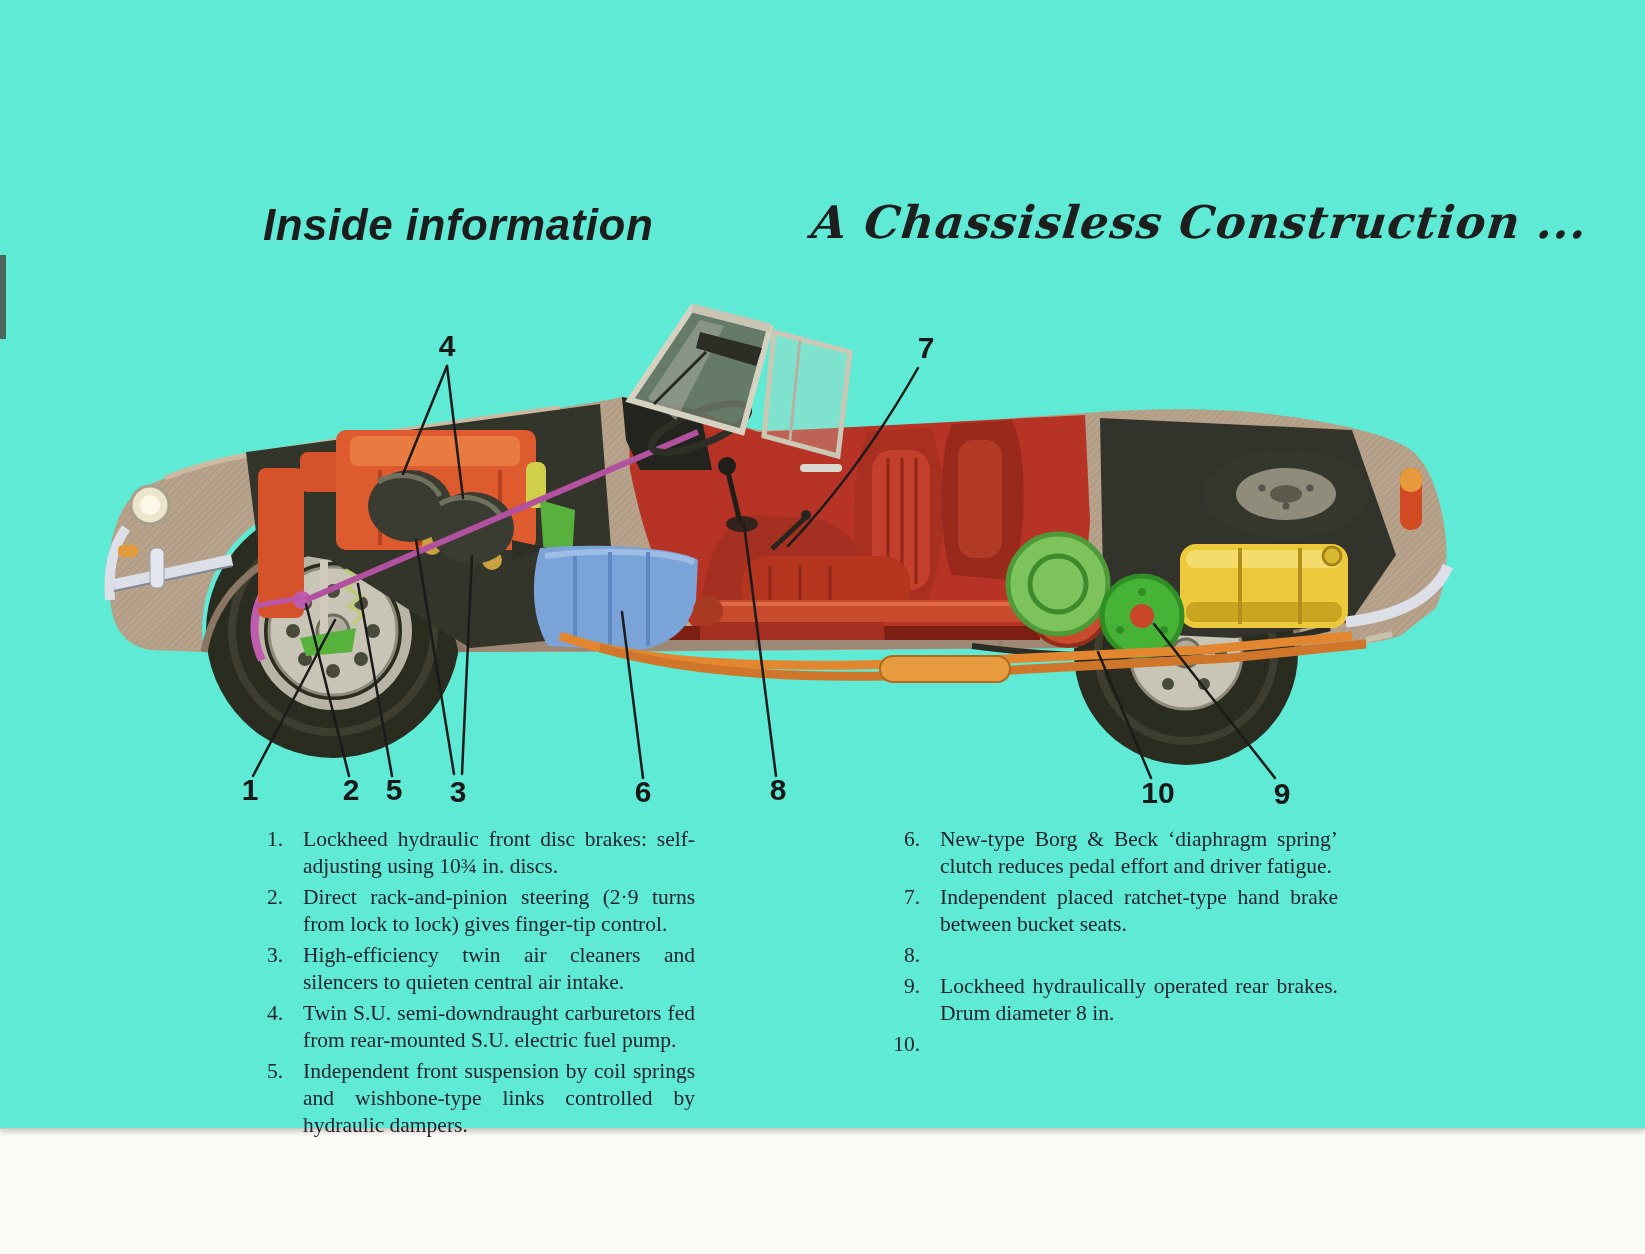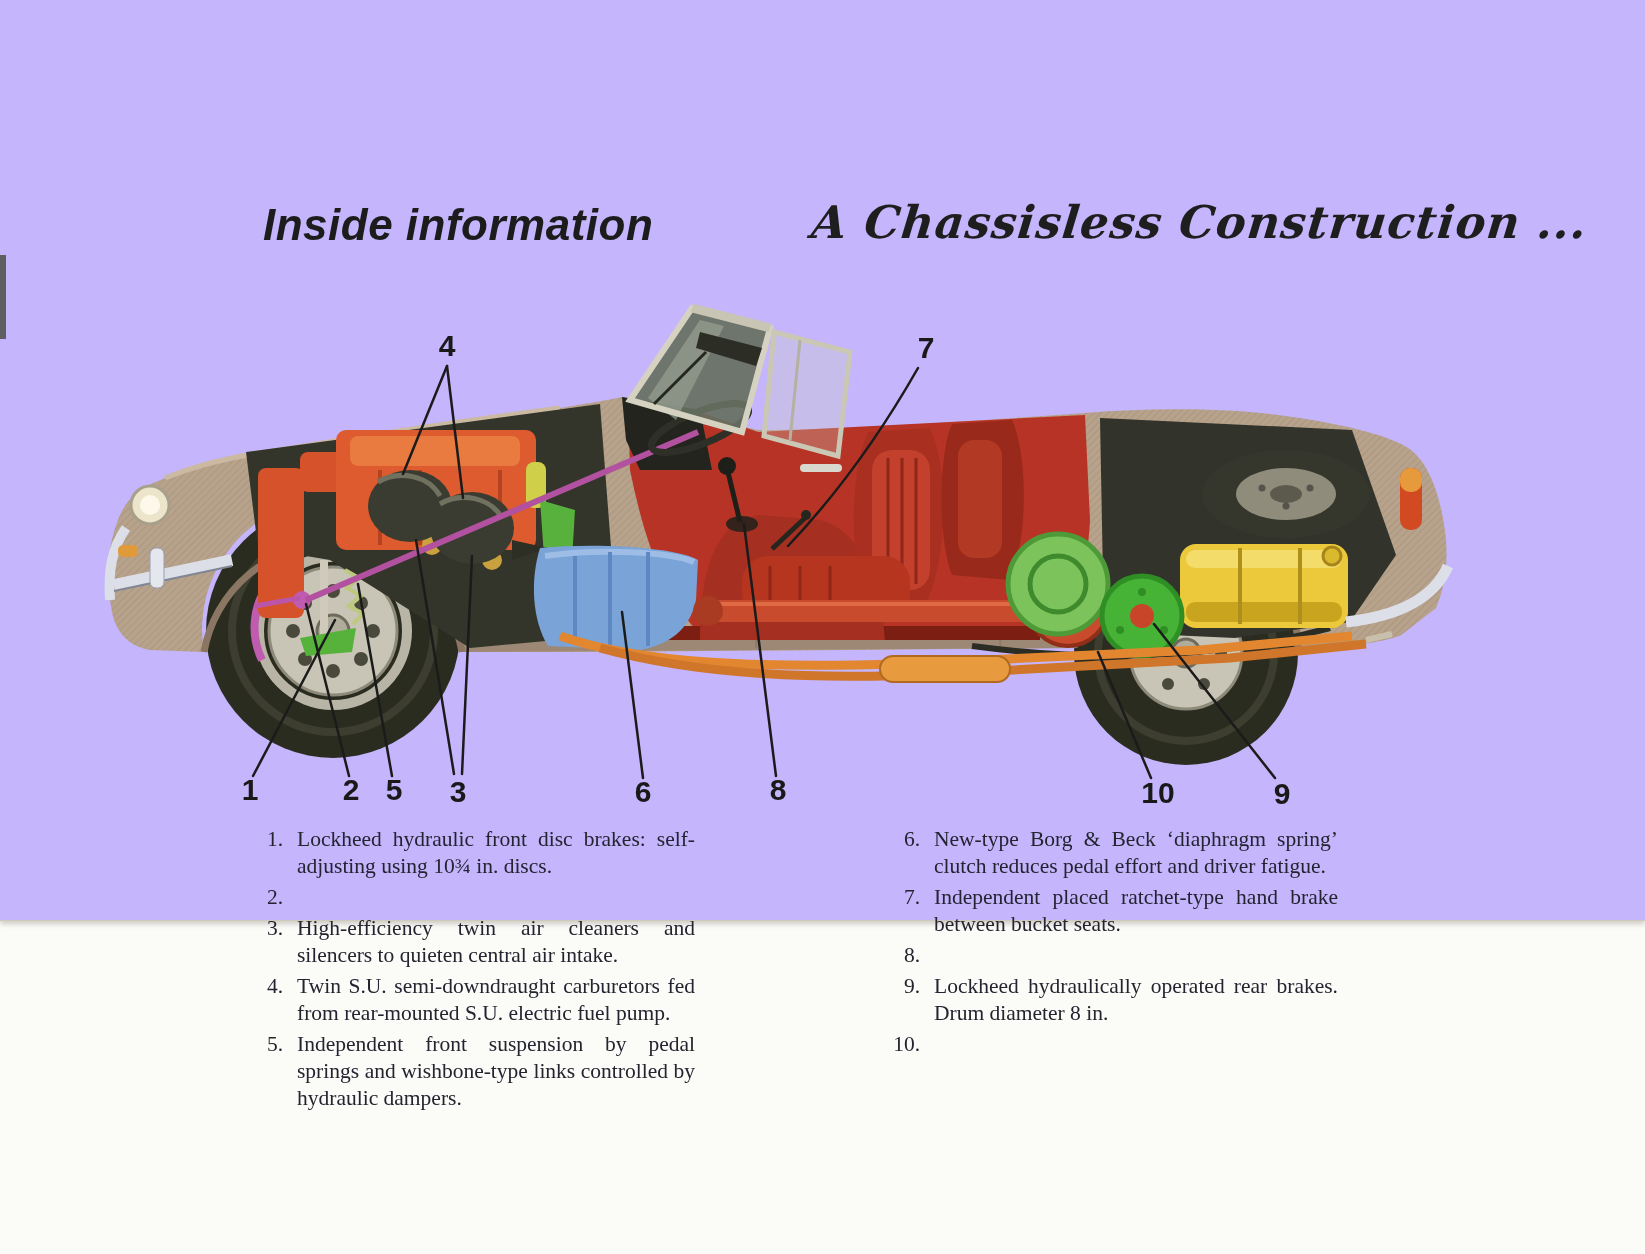--- a/index.html
+++ b/index.html
@@ -1,31 +1,31 @@
 <!DOCTYPE html>
 <html><head>
 <meta charset="utf-8">
 <style>
   html,body{margin:0;padding:0;background:#fbfbf8;width:1645px;height:1254px;overflow:hidden;
             font-family:"Liberation Serif",serif;}
-  .page{position:absolute;left:0;top:0;width:1645px;height:920px;background:#c4b5fd;
+  .page{position:absolute;left:0;top:0;width:1645px;height:1128px;background:#5eead4;
         box-shadow:0 1px 0 #cfcaba, 0 4px 5px rgba(120,115,100,.35);}
   .edge-sliver{position:absolute;left:0;top:255px;width:6px;height:84px;background:#4a4f46;opacity:.85;}
   .title-left{position:absolute;left:263px;top:200px;font-family:"Liberation Sans",sans-serif;
               font-style:italic;font-weight:800;font-size:44px;color:#1c1c1c;letter-spacing:.5px;}
   .title-right{position:absolute;left:812px;top:196px;font-family:"DejaVu Serif",serif;
                font-style:italic;font-weight:600;font-size:45px;color:#1e1e1e;letter-spacing:1px;
                transform:skewX(-6deg);}
   .art{position:absolute;left:0;top:0;width:1645px;height:1254px;}
   .legend{position:absolute;top:826px;color:#242430;font-size:21.5px;line-height:27px;}
   .legend.left{left:243px;width:452px;}
   .legend.right{left:880px;width:458px;}
   .item{display:flex;margin-bottom:4px;}
   .item .num{flex:0 0 40px;text-align:right;padding-right:0;}
-  .item .txt{flex:1;margin-left:14px;text-align:justify;text-justify:inter-word;}
+  .item .txt{flex:1;margin-left:20px;text-align:justify;text-justify:inter-word;}
   svg text.co{font-family:"Liberation Sans",sans-serif;font-weight:700;font-size:30px;fill:#191919;}
 </style>
 </head>
 <body>
 
 <div class="page">
   <div class="edge-sliver"></div>
 
   <div class="title-left">Inside information</div>
   <div class="title-right">A Chassisless Construction ...</div>
@@ -254,32 +254,33 @@
     </g>
   </svg>
 
   <div class="legend left">
     <div class="item">
       <span class="num">1.</span>
       <span class="txt">Lockheed hydraulic front disc brakes: self-adjusting using 10¾ in. discs.</span>
     </div>
     <div class="item">
       <span class="num">2.</span>
+      <span class="txt">Direct rack-and-pinion steering (2·9 turns from lock to lock) gives finger-tip control.</span>
     </div>
     <div class="item">
       <span class="num">3.</span>
       <span class="txt">High-efficiency twin air cleaners and silencers to quieten central air intake.</span>
     </div>
     <div class="item">
       <span class="num">4.</span>
       <span class="txt">Twin S.U. semi-downdraught carburetors fed from rear-mounted S.U. electric fuel pump.</span>
     </div>
     <div class="item">
       <span class="num">5.</span>
-      <span class="txt">Independent front suspension by pedal springs and wishbone-type links controlled by hydraulic dampers.</span>
+      <span class="txt">Independent front suspension by coil springs and wishbone-type links controlled by hydraulic dampers.</span>
     </div>
   </div>
 
   <div class="legend right">
     <div class="item">
       <span class="num">6.</span>
       <span class="txt">New-type Borg &amp; Beck ‘diaphragm spring’ clutch reduces pedal effort and driver fatigue.</span>
     </div>
     <div class="item">
       <span class="num">7.</span>

